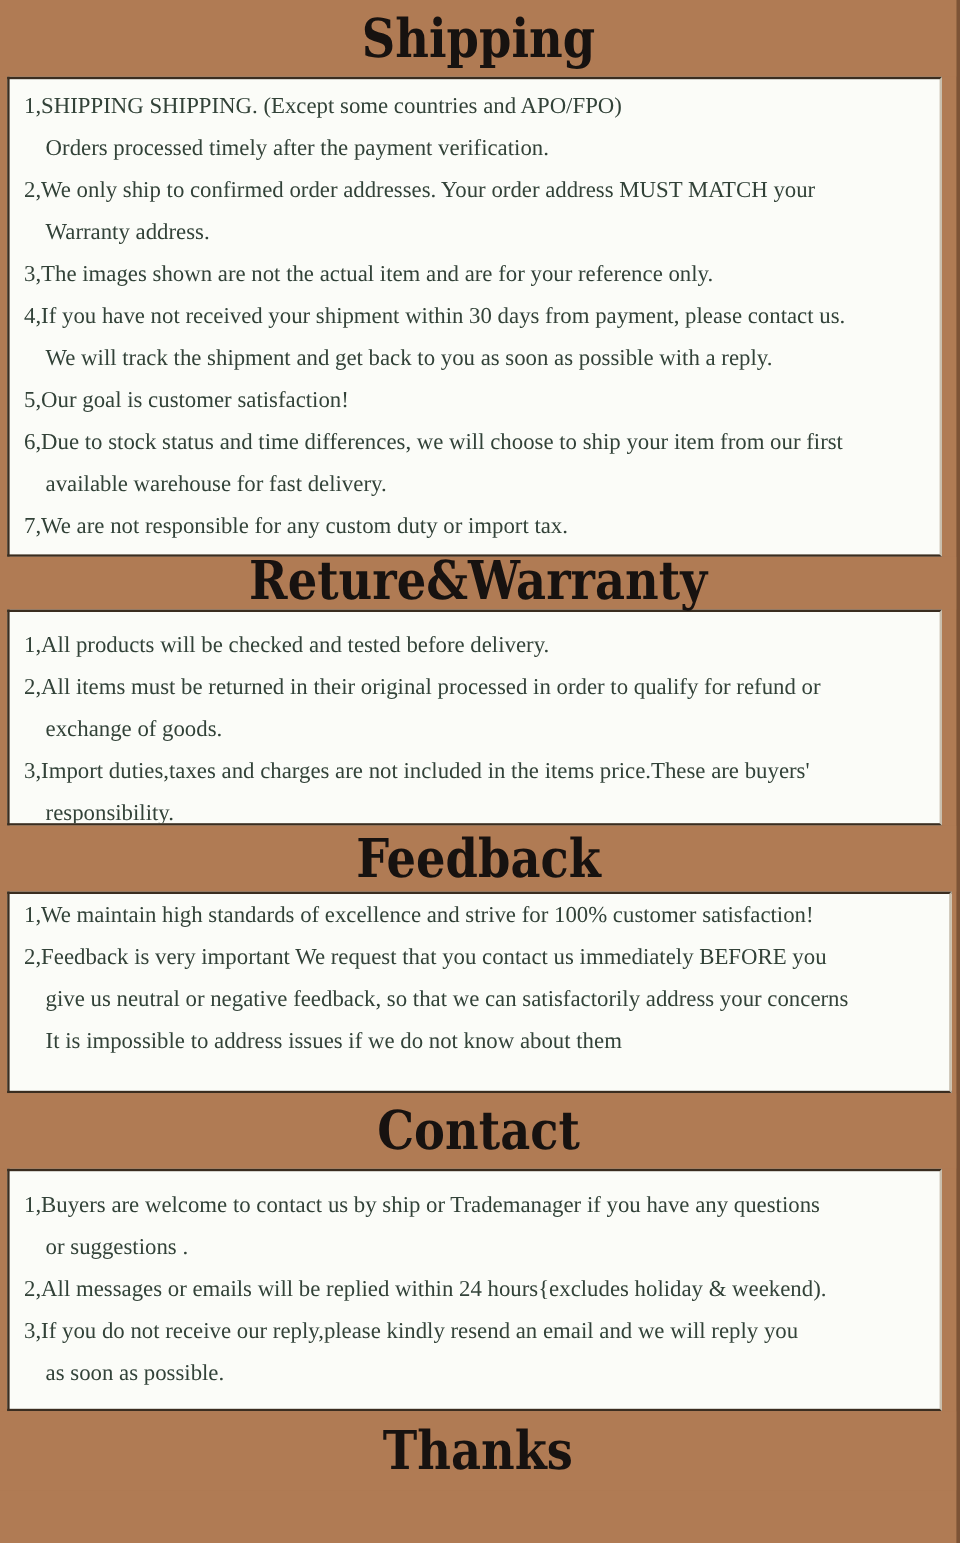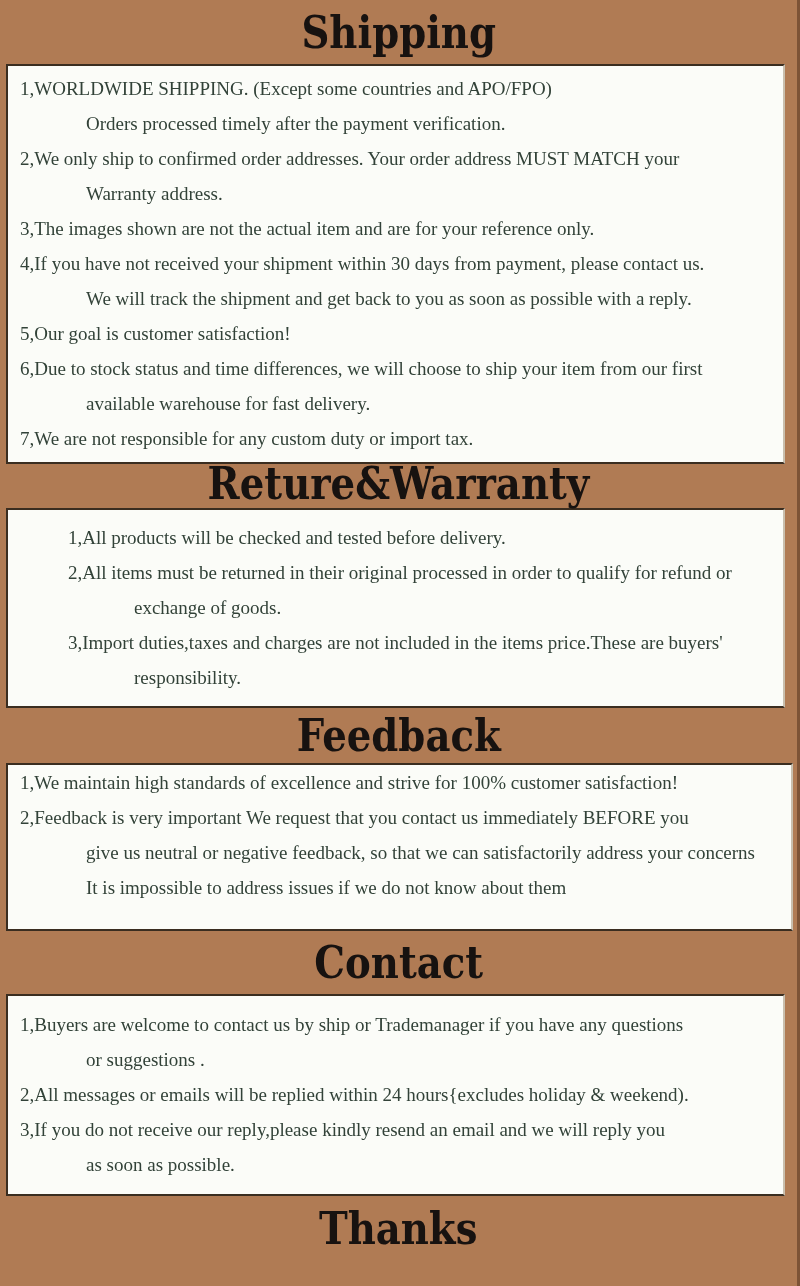--- a/index.html
+++ b/index.html
@@ -41,45 +41,45 @@
     overflow: hidden;
   }
   .line {
     height: 35px;
     line-height: 35px;
     font-size: 19px;
     color: #324238;
     padding-left: 12px;
     white-space: nowrap;
   }
-  .line.indent { padding-left: 30px; margin-left: 48px; }
+  .line.indent { padding-left: 30px; }
 
   
   .s0 .band { height: 64px; }
   .s0 .panel { height: 400px; padding-top: 5px; }
   .s1 .band { height: 44px; align-items: flex-end; }
-  .s1 .panel { height: 200px; padding-top: 10px; padding-left: 48px; }
+  .s1 .panel { height: 180px; padding-top: 10px; }
   .s2 .band { height: 55px; }
   .s2 .panel { height: 168px; margin-right: 4px; }
   .s3 .band { height: 63px; }
   .s3 .panel { height: 202px; padding-top: 11px; }
   .s4 .band { height: 66px; align-items: flex-start; }
   .s4 .band-title { margin-top: 8px; }
 </style>
 </head>
 <body>
 
 <div class="page">
   <div id="sections">
   <section class="s0">
     <div class="band">
       <span class="band-title">Shipping</span>
     </div>
   <div class="panel">
-          <div class="line">1,WORLDWIDE SHIPPING. (Except some countries and APO/FPO)</div>
+          <div class="line">1,SHIPPING SHIPPING. (Except some countries and APO/FPO)</div>
           <div class="line indent">Orders processed timely after the payment verification.</div>
           <div class="line">2,We only ship to confirmed order addresses. Your order address MUST MATCH your</div>
           <div class="line indent">Warranty address.</div>
           <div class="line">3,The images shown are not the actual item and are for your reference only.</div>
           <div class="line">4,If you have not received your shipment within 30 days from payment, please contact us.</div>
           <div class="line indent">We will track the shipment and get back to you as soon as possible with a reply.</div>
           <div class="line">5,Our goal is customer satisfaction!</div>
           <div class="line">6,Due to stock status and time differences, we will choose to ship your item from our first</div>
           <div class="line indent">available warehouse for fast delivery.</div>
           <div class="line">7,We are not responsible for any custom duty or import tax.</div>

